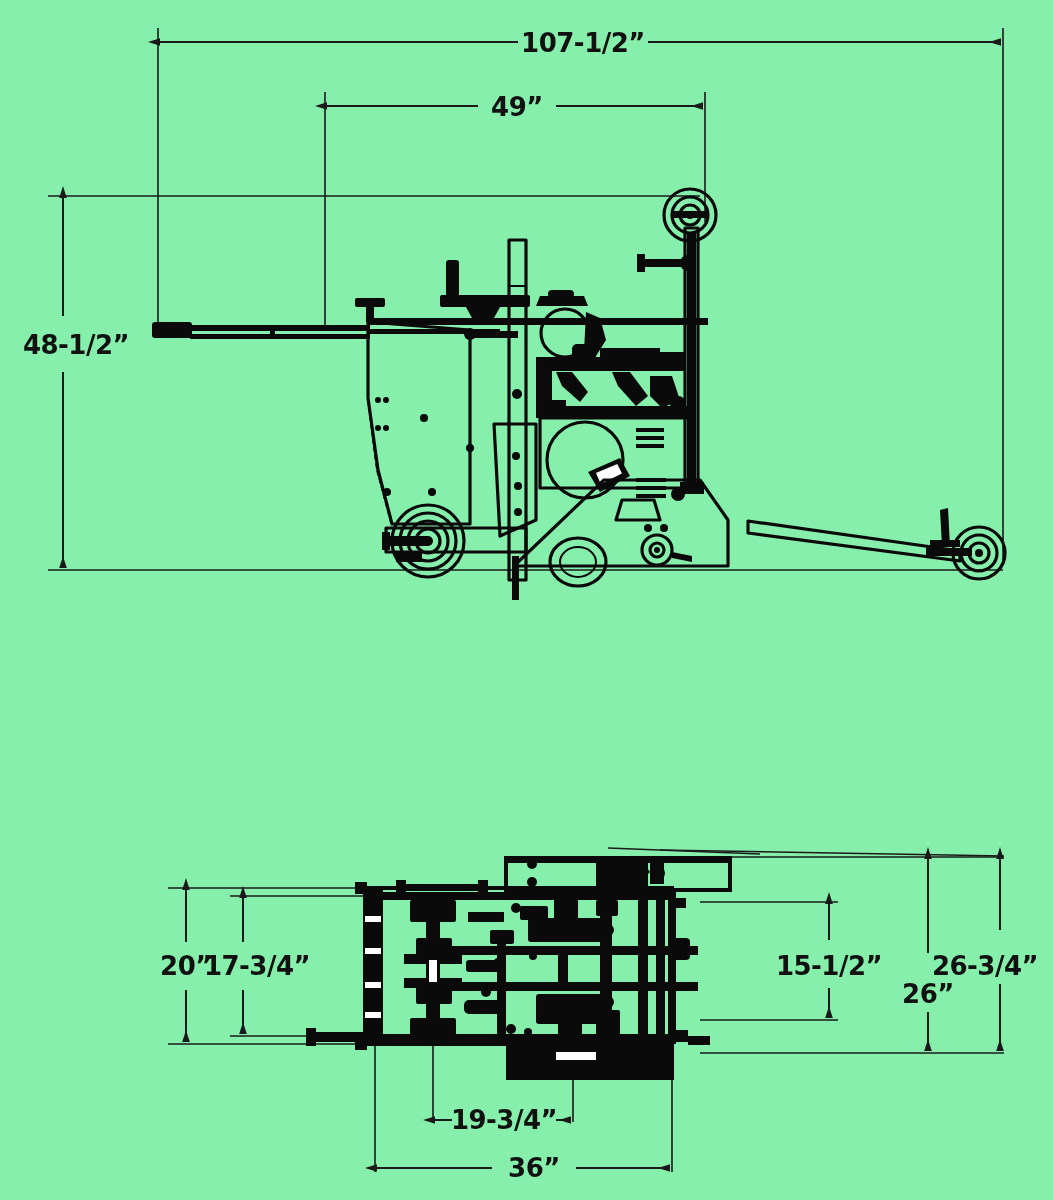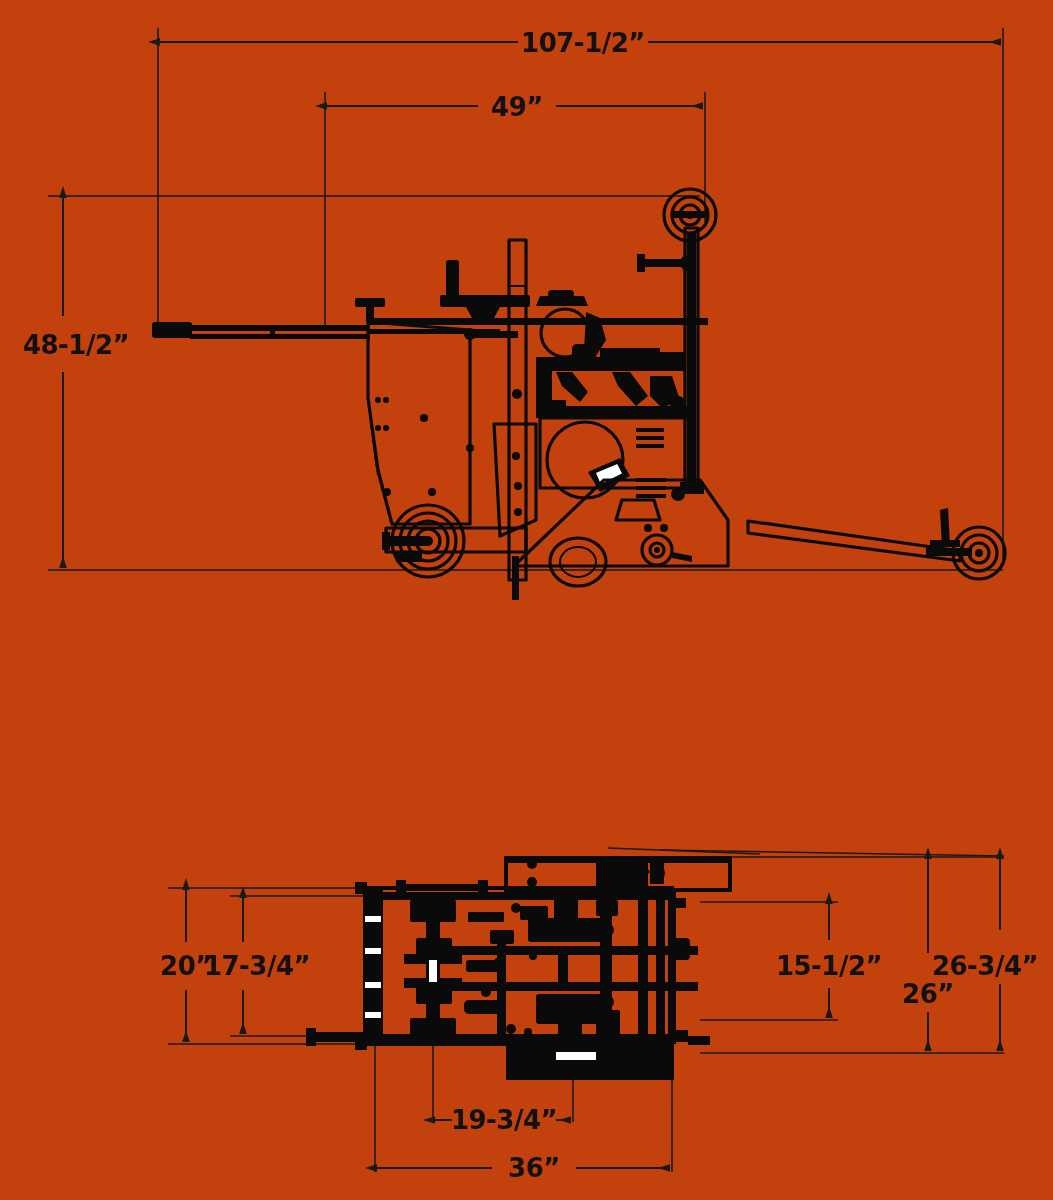--- a/index.html
+++ b/index.html
@@ -7,21 +7,21 @@
     padding: 0;
     background: #ffffff;
   }
   body {
     font-family: "Liberation Sans", sans-serif;
   }
   #page {
     position: relative;
     width: 1053px;
     height: 1200px;
-    background: #c2410c;
+    background: #86efac;
     overflow: hidden;
   }
   #drawing-svg {
     position: absolute;
     left: 0;
     top: 0;
     width: 1053px;
     height: 1200px;
   }
   .dim-text {

